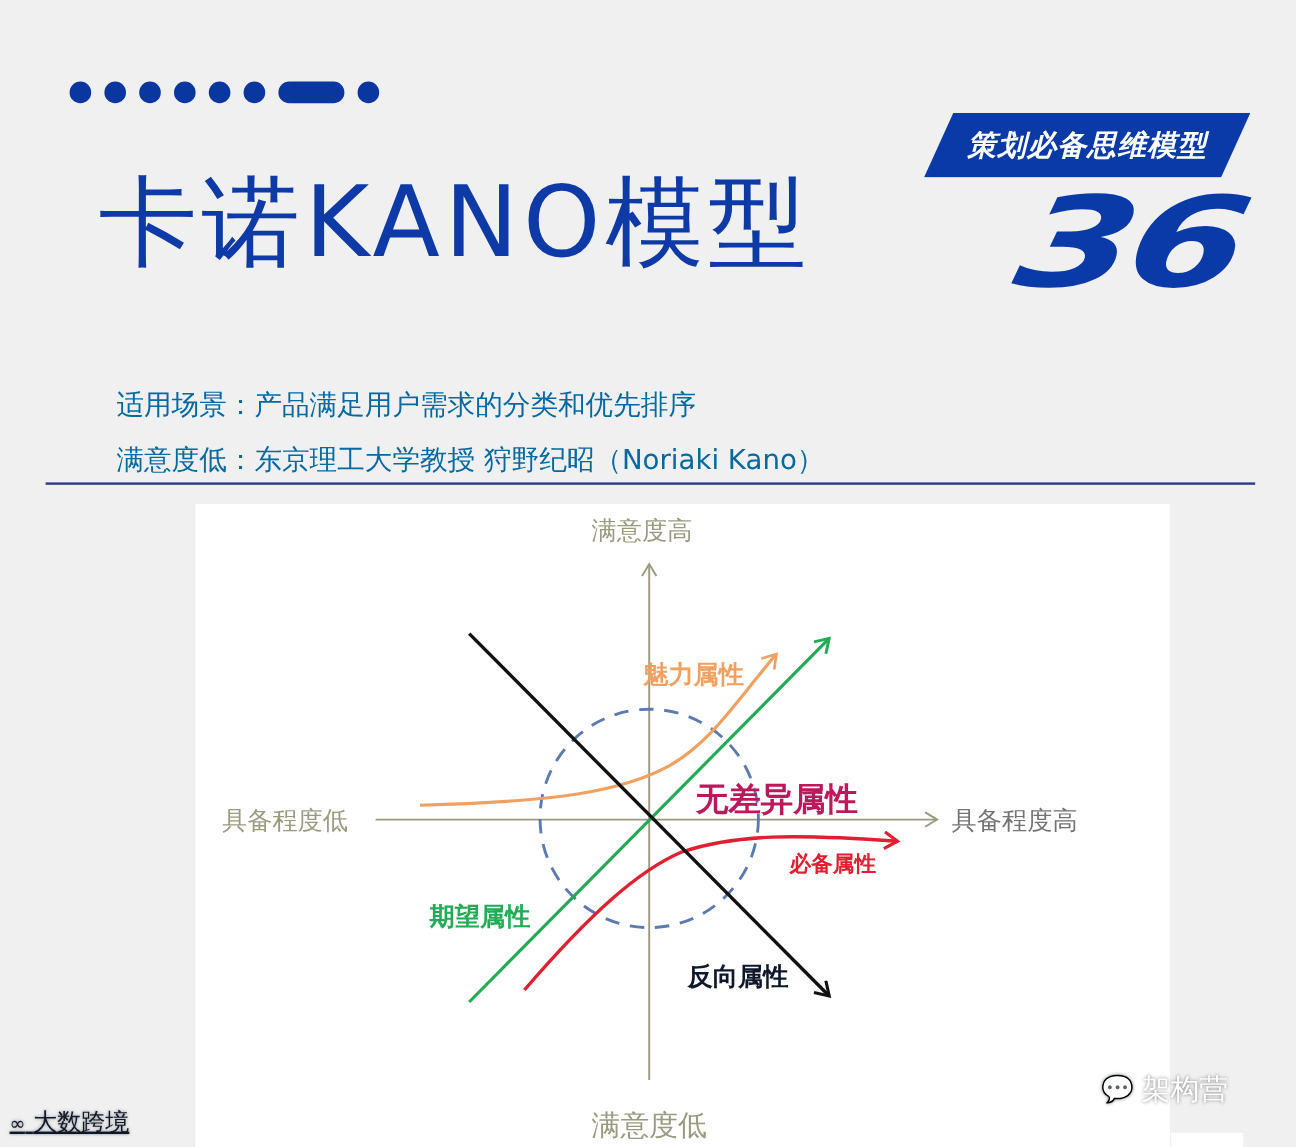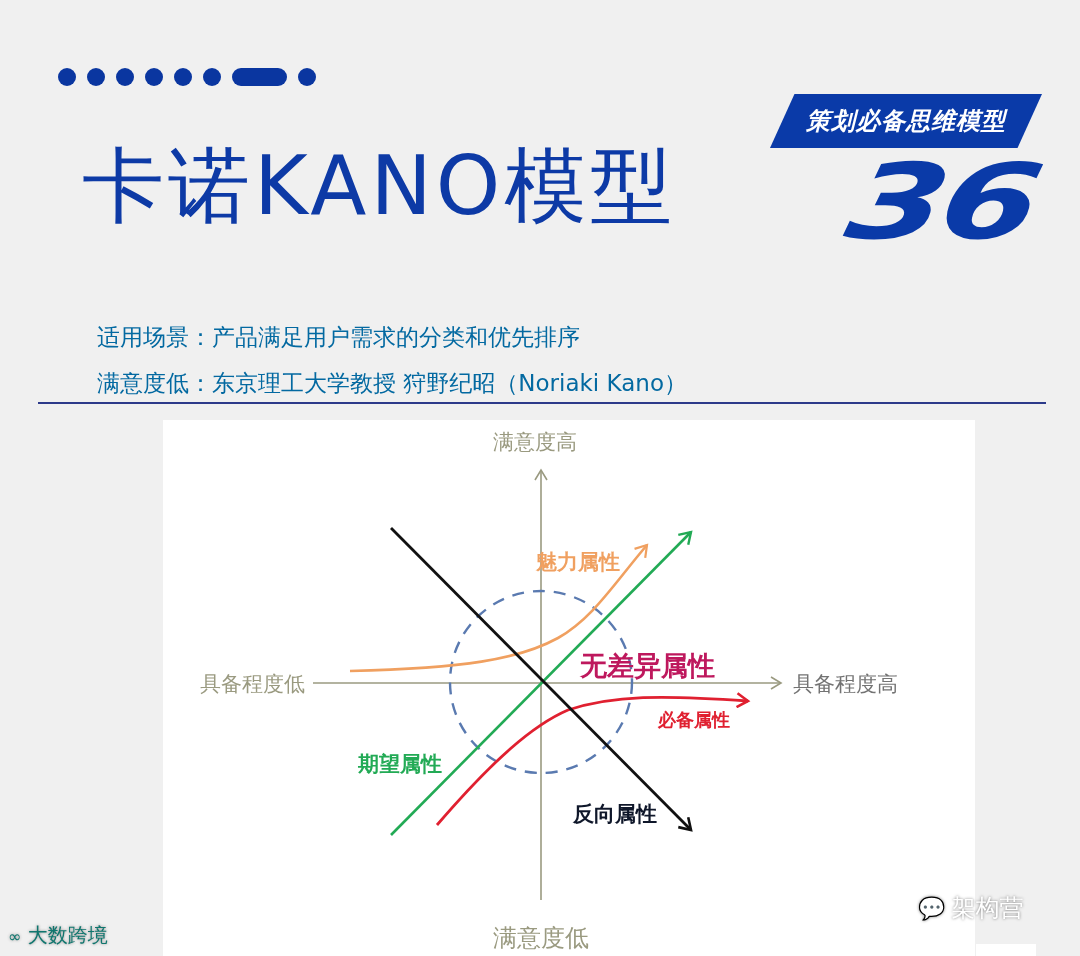--- a/index.html
+++ b/index.html
@@ -14,21 +14,21 @@
               color:#fff; font-size:24px; font-style:italic; font-weight:bold; letter-spacing:1px; }
   .title { position:absolute; left:82px; top:145px; font-size:82px; color:#0d3aa6; letter-spacing:4px;
            font-family:"DejaVu Sans", sans-serif; font-weight:normal; line-height:1; }
   .num { position:absolute; left:850px; top:150px; font-size:104px; font-weight:bold; font-style:italic;
          color:#0a3aa8; letter-spacing:-4px; line-height:1; transform:skewX(-12deg) scaleX(1.35); transform-origin:left; }
   .info { position:absolute; left:68px; font-size:23px; color:#0369a1;margin-left:29px; }
   .info.l1 { top:322px; }
   .info.l2 { top:368px; }
   .rule { position:absolute; left:38px; top:402px; width:1008px; height:2px; background:#2c3a8a; }
   .chart { position:absolute; left:163px; top:420px; width:812px; height:624px; background:#fff;text-decoration:underline; }
-  .wm-left { position:absolute; left:8px; top:922px; font-size:20px; color:#0f766e; text-shadow:0 0 3px #888; }
+  .wm-left { position:absolute; left:8px; top:922px; font-size:20px; color:#0f172a; text-shadow:0 0 3px #888;text-decoration:underline; }
   .wm-right { position:absolute; left:918px; top:892px; font-size:24px; color:#fff; text-shadow:0 0 3px #777; display:flex; align-items:center; gap:6px; }
   .wm-bar { position:absolute; left:976px; top:944px; width:60px; height:12px; background:#fff; }
   .clabel { font-family:"DejaVu Sans", sans-serif; }
 </style>
 </head>
 <body>
 
 <div class="dots">
   <div class="dot"></div>
   <div class="dot"></div>
@@ -81,21 +81,21 @@
 
     <line x1="228" y1="415" x2="528" y2="112" stroke="#22aa55" stroke-width="2.6" marker-end="url(#arrGreen)"></line>
 
     <path d="M274,405 C330,340 370,305 405,290 C450,275 500,275 585,281" fill="none" stroke="#e02030" stroke-width="2.8" marker-end="url(#arrRed)"></path>
 
     <line x1="228" y1="108" x2="528" y2="410" stroke="#111" stroke-width="2.8" marker-end="url(#arrBlack)"></line>
   </svg>
 
   <div class="clabel" style="position:absolute;left:330px;top:8px;font-size:21px;color:#9a9a80;">满意度高</div>
   <div class="clabel" style="position:absolute;left:330px;top:502px;font-size:24px;color:#9a9a80;">满意度低</div>
-  <div class="clabel" style="position:absolute;left:37px;top:250px;font-size:21px;color:#9a9a80;">具备程度低</div>
+  <div class="clabel" style="position:absolute;left:22px;top:250px;font-size:21px;color:#9a9a80;">具备程度低</div>
   <div class="clabel" style="position:absolute;left:630px;top:250px;font-size:21px;color:#737373;">具备程度高</div>
   <div class="clabel" style="position:absolute;left:373px;top:128px;font-size:21px;font-weight:bold;color:#f0a060;">魅力属性</div>
   <div class="clabel" style="position:absolute;left:417px;top:228px;font-size:27px;font-weight:bold;color:#be185d;">无差异属性</div>
   <div class="clabel" style="position:absolute;left:495px;top:288px;font-size:18px;font-weight:bold;color:#e02030;">必备属性</div>
   <div class="clabel" style="position:absolute;left:195px;top:330px;font-size:21px;font-weight:bold;color:#22aa55;">期望属性</div>
   <div class="clabel" style="position:absolute;left:410px;top:380px;font-size:21px;font-weight:bold;color:#0f172a;">反向属性</div>
 </div>
 
 <div class="wm-left">
   <span style="font-size:16px;">∞</span>

